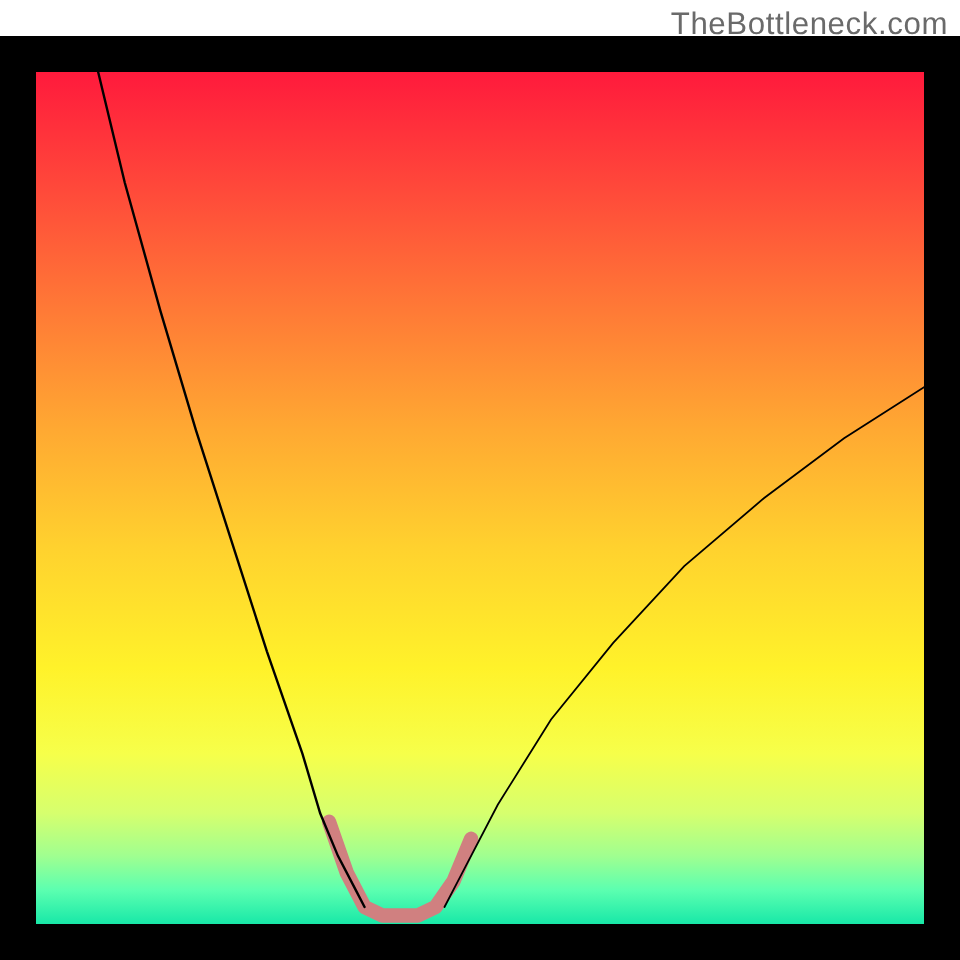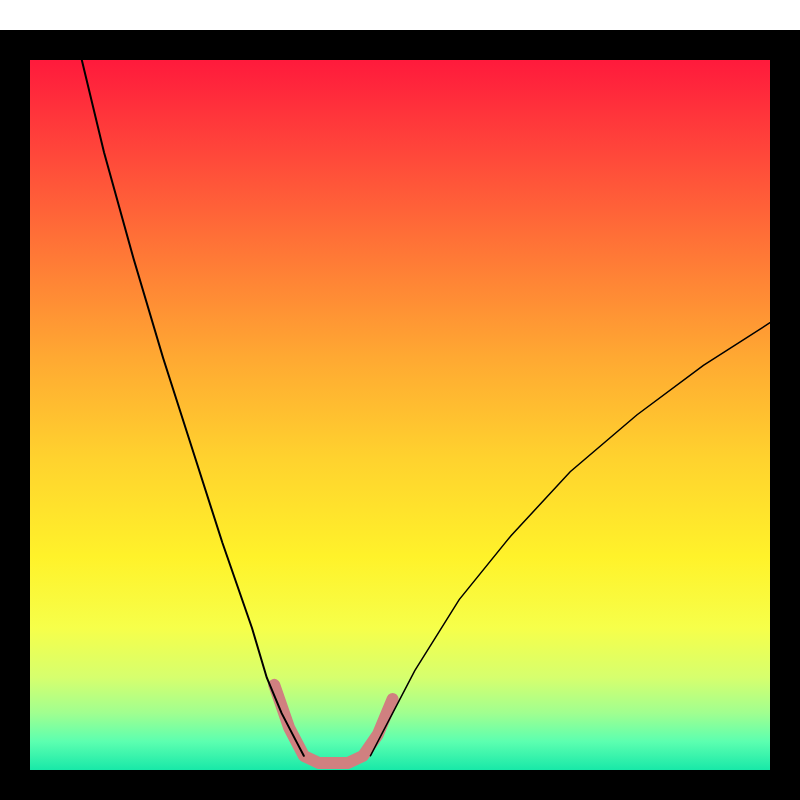--- a/index.html
+++ b/index.html
@@ -63,20 +63,21 @@
     position: absolute;
     inset: 0;
     width: 100%;
     height: 100%;
   }
 </style>
 </head>
 <body>
 <div class="wrap">
 
+  <div class="watermark">TheBottleneck.com</div>
 
   <div class="outer-box">
     <div class="plot-area">
       <div class="gradient"></div>
       <svg class="curves" viewBox="0 0 740 710" preserveAspectRatio="none">
         <path d="M244.2 624.8 L259.0 667.4 L273.8 695.8 L288.6 702.9 L303.4 702.9 L318.2 702.9 L333.0 695.8 L347.8 674.5 L362.6 639.0" id="path-trough" fill="none" stroke="#d08080" stroke-width="12" stroke-linecap="round" stroke-linejoin="round"></path>
         <path d="M51.8 0.0 L74.0 92.3 L103.6 198.8 L133.2 298.2 L162.8 390.5 L192.4 482.8 L222.0 568.0 L236.8 617.7 L251.6 653.2 L266.4 681.6 L273.8 695.8" id="path-left" fill="none" stroke="#000000" stroke-width="2" stroke-linecap="round"></path>
         <path d="M340.4 695.8 L355.2 667.4 L384.8 610.6 L429.2 539.6 L481.0 475.7 L540.2 411.8 L606.8 355.0 L673.4 305.3 L740.0 262.7" id="path-right" fill="none" stroke="#000000" stroke-width="1.5" stroke-linecap="round"></path>
       </svg>
     </div>

